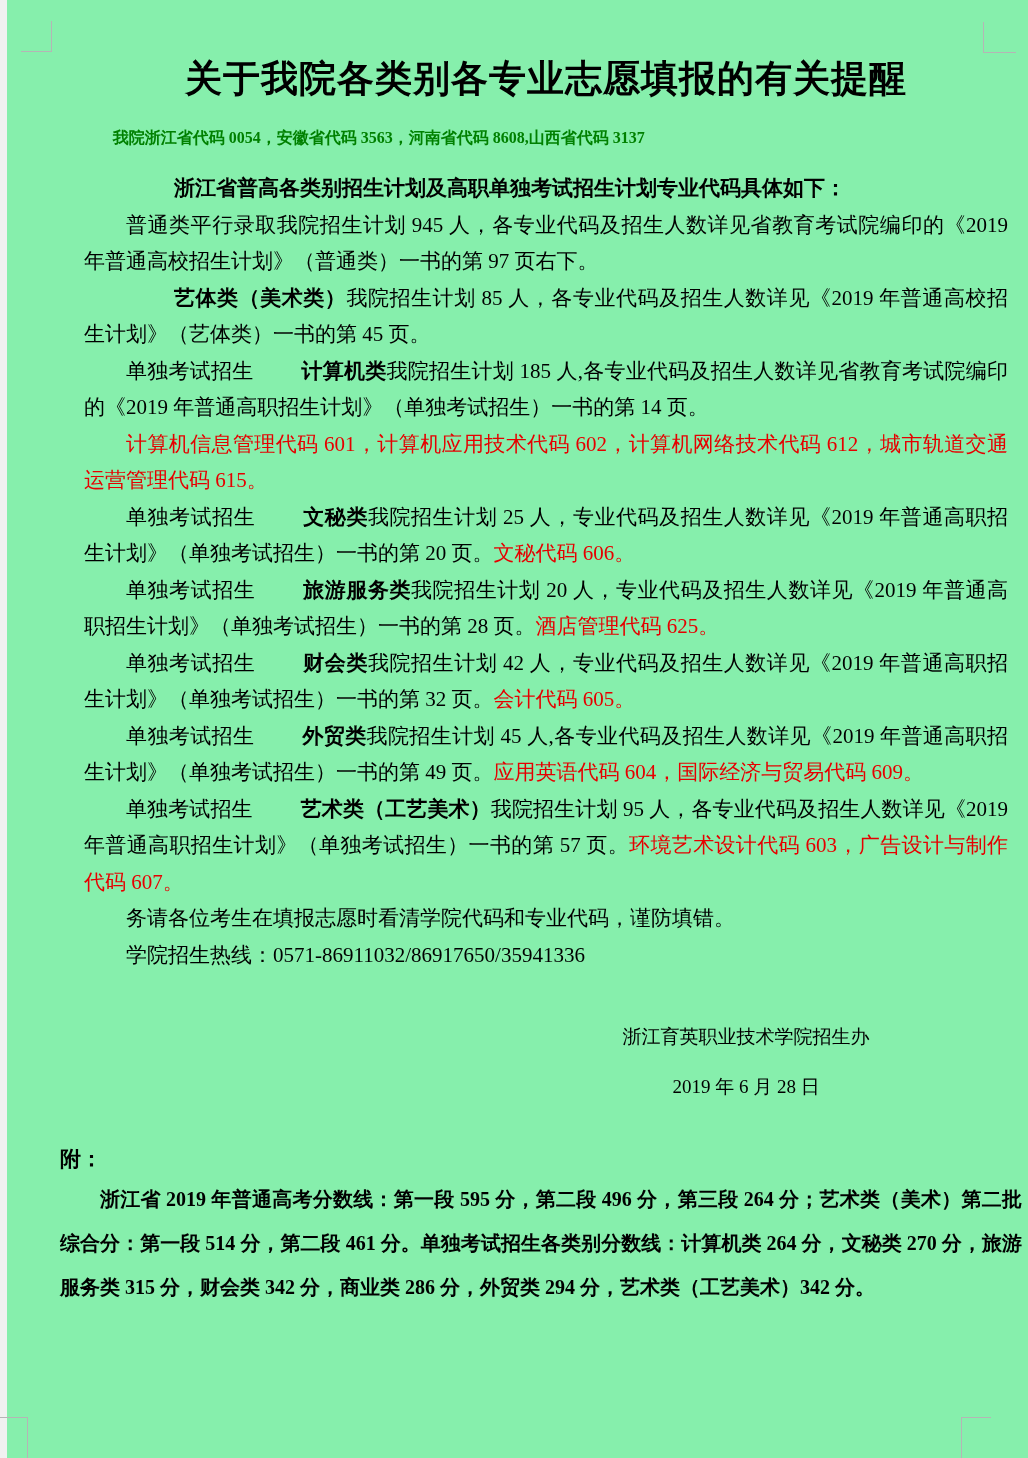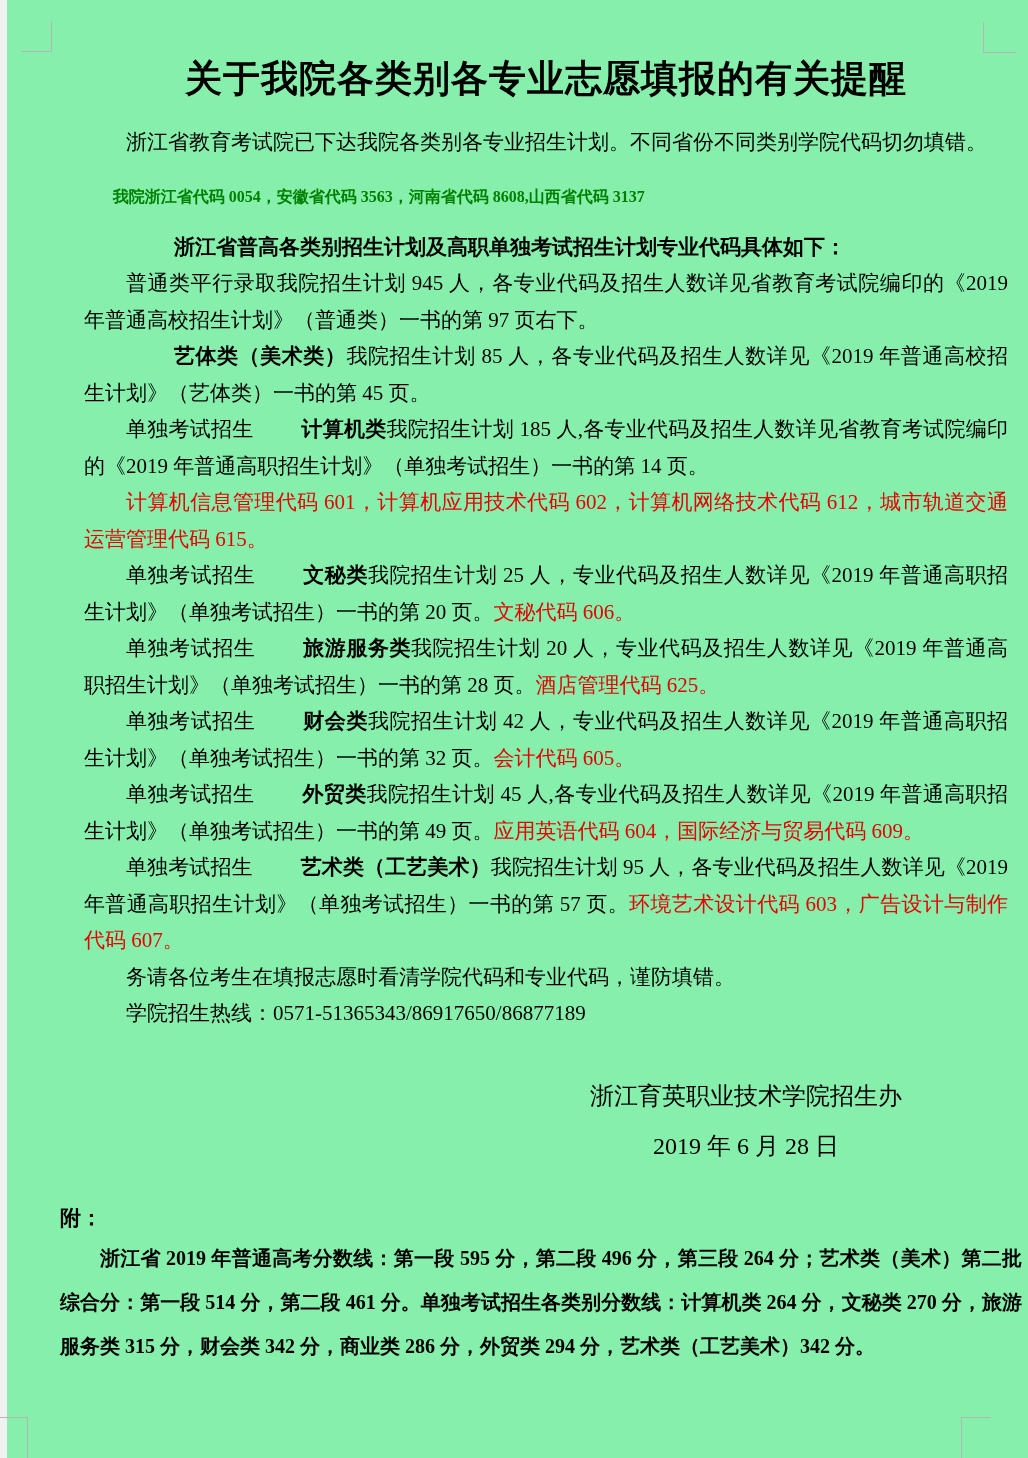--- a/index.html
+++ b/index.html
@@ -57,21 +57,21 @@
     color: var(--green, #008000);
     text-indent: 1.8em;
   }
   .para.head  { margin-top: 13px; font-weight: bold; }
   .seg-bold   { font-weight: bold; margin-left: 48px; }
   .seg-red    { color: var(--red, #e60000); }
   .seg-green  { color: var(--green, #008000); }
   .sig {
     margin: 44px 0 0 400px;
     text-align: center;
-    font-size: 24px;
+    font-size: 19px;
     line-height: 40px;
   }
   .sig .sig-date { margin-top: 10px; }
   .appendix {
     margin: 40px -14px 0 -24px;
     font-weight: bold;
   }
   .appendix-label { font-size: 21px; line-height: 24px; }
   .appendix-text {
     margin: 6px 0 0 0;
@@ -88,34 +88,33 @@
   <div class="edge-left"></div>
   <div class="crop tl"></div>
   <div class="crop tr"></div>
   <div class="crop bl"></div>
   <div class="crop br"></div>
 
   <div class="content">
     <h1 class="title">关于我院各类别各专业志愿填报的有关提醒</h1>
 
     <div class="flow">
-        <p class="para lead"><span class="seg">浙江省教育考试院已下达我院各类别各专业招生计划。不同省份不同类别学院代码切勿填错。</span></p>
         <p class="para green"><span class="seg seg-green">我院浙江省代码 0054，安徽省代码 3563，河南省代码 8608,山西省代码 3137</span></p>
         <p class="para head"><span class="seg seg-bold">浙江省普高各类别招生计划及高职单独考试招生计划专业代码具体如下：</span></p>
         <p class="para body"><span class="seg">普通类平行录取我院招生计划 945 人，各专业代码及招生人数详见省教育考试院编印的《2019 年普通高校招生计划》（普通类）一书的第 97 页右下。</span></p>
         <p class="para body"><span class="seg seg-bold">艺体类（美术类）</span><span class="seg">我院招生计划 85 人，各专业代码及招生人数详见《2019 年普通高校招生计划》（艺体类）一书的第 45 页。</span></p>
         <p class="para body"><span class="seg">单独考试招生</span><span class="seg seg-bold">计算机类</span><span class="seg">我院招生计划 185 人,各专业代码及招生人数详见省教育考试院编印的《2019 年普通高职招生计划》（单独考试招生）一书的第 14 页。</span></p>
         <p class="para body"><span class="seg seg-red">计算机信息管理代码 601，计算机应用技术代码 602，计算机网络技术代码 612，城市轨道交通运营管理代码 615。</span></p>
         <p class="para body"><span class="seg">单独考试招生</span><span class="seg seg-bold">文秘类</span><span class="seg">我院招生计划 25 人，专业代码及招生人数详见《2019 年普通高职招生计划》（单独考试招生）一书的第 20 页。</span><span class="seg seg-red">文秘代码 606。</span></p>
         <p class="para body"><span class="seg">单独考试招生</span><span class="seg seg-bold">旅游服务类</span><span class="seg">我院招生计划 20 人，专业代码及招生人数详见《2019 年普通高职招生计划》（单独考试招生）一书的第 28 页。</span><span class="seg seg-red">酒店管理代码 625。</span></p>
         <p class="para body"><span class="seg">单独考试招生</span><span class="seg seg-bold">财会类</span><span class="seg">我院招生计划 42 人，专业代码及招生人数详见《2019 年普通高职招生计划》（单独考试招生）一书的第 32 页。</span><span class="seg seg-red">会计代码 605。</span></p>
         <p class="para body"><span class="seg">单独考试招生</span><span class="seg seg-bold">外贸类</span><span class="seg">我院招生计划 45 人,各专业代码及招生人数详见《2019 年普通高职招生计划》（单独考试招生）一书的第 49 页。</span><span class="seg seg-red">应用英语代码 604，国际经济与贸易代码 609。</span></p>
         <p class="para body"><span class="seg">单独考试招生</span><span class="seg seg-bold">艺术类（工艺美术）</span><span class="seg">我院招生计划 95 人，各专业代码及招生人数详见《2019 年普通高职招生计划》（单独考试招生）一书的第 57 页。</span><span class="seg seg-red">环境艺术设计代码 603，广告设计与制作代码 607。</span></p>
         <p class="para body"><span class="seg">务请各位考生在填报志愿时看清学院代码和专业代码，谨防填错。</span></p>
-        <p class="para body"><span class="seg">学院招生热线：0571-51365343/86917650/86877189</span></p>
+        <p class="para body"><span class="seg">学院招生热线：0571-86911032/86917650/35941336</span></p>
       </div>
 
     <div class="sig">
       <div class="sig-org">浙江育英职业技术学院招生办</div>
       <div class="sig-date">2019 年 6 月 28 日</div>
     </div>
 
     <div class="appendix">
       <div class="appendix-label">附：</div>
       <p class="appendix-text">浙江省 2019 年普通高考分数线：第一段 595 分，第二段 496 分，第三段 264 分；艺术类（美术）第二批综合分：第一段 514 分，第二段 461 分。单独考试招生各类别分数线：计算机类 264 分，文秘类 270 分，旅游服务类 315 分，财会类 342 分，商业类 286 分，外贸类 294 分，艺术类（工艺美术）342 分。</p>

